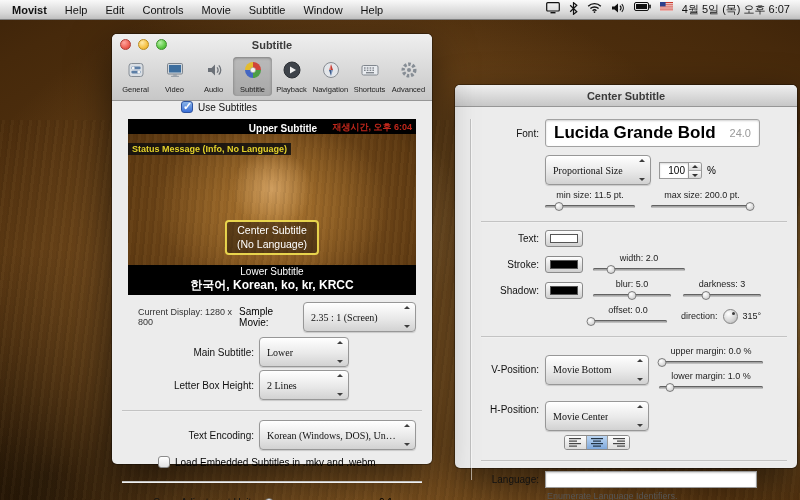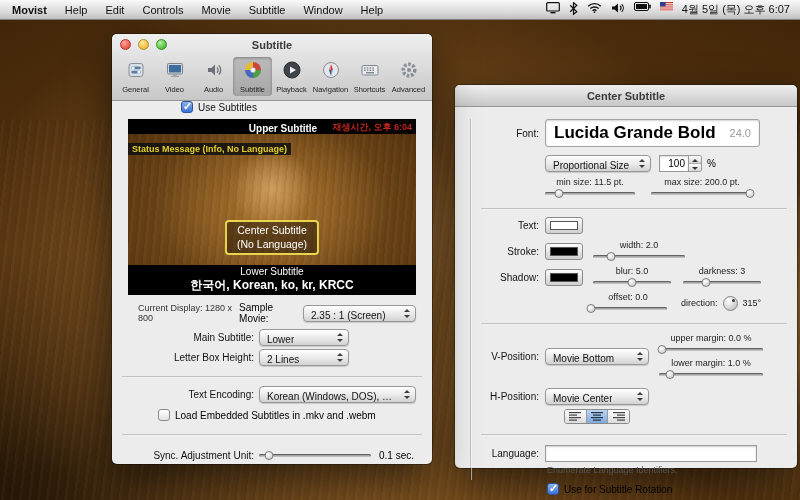--- a/index.html
+++ b/index.html
@@ -45,25 +45,25 @@
   .l-grn{background:radial-gradient(circle at 35% 30%,#b6f0a8,#5ec944 60%,#3ba32a);border:1px solid #3c8f2b;}
 
   
   .toolbar{display:flex;padding:2px 4px 4px;}
   .tb-item{width:39px;display:flex;flex-direction:column;align-items:center;gap:1px;
     padding:3px 0 2px;border-radius:4px;}
   .tb-item.selected{background:rgba(0,0,0,.17);box-shadow:inset 0 1px 3px rgba(0,0,0,.35);}
   .tb-label{font-size:7.5px;color:#1d1d1d;white-space:nowrap;}
 
   
-  .popup{position:relative;height:17px;border:1px solid #979797;border-radius:4px;box-sizing:border-box;
+  .popup{position:relative;height:30px;border:1px solid #979797;border-radius:4px;box-sizing:border-box;
     background:linear-gradient(#ffffff,#e9e9e9 55%,#d2d2d2);
     box-shadow:inset 0 1px 0 rgba(255,255,255,.7),0 1px 1px rgba(0,0,0,.15);
-    display:flex;align-items:flex-end;font-size:10px;color:#111;padding:0 17px 0 7px;
-    white-space:nowrap;overflow:hidden;}
+    display:flex;align-items:center;font-size:10px;color:#111;padding:0 17px 0 7px;
+    white-space:nowrap;overflow:hidden;font-family:Liberation Serif, serif;}
   .popup::before{content:"";position:absolute;right:5px;top:3px;border:3.5px solid transparent;
     border-bottom-color:#3e3e3e;border-top-width:0;}
   .popup::after{content:"";position:absolute;right:5px;bottom:3px;border:3.5px solid transparent;
     border-top-color:#3e3e3e;border-bottom-width:0;}
   .ptxt{overflow:hidden;text-overflow:ellipsis;}
 
   .slider{position:relative;height:11px;}
   .track{position:absolute;left:0;right:0;top:4px;height:3px;border-radius:2px;
     background:linear-gradient(#8f8f8f,#c9c9c9);box-shadow:inset 0 1px 1px rgba(0,0,0,.4);}
   .thumb{position:absolute;top:1px;width:9px;height:9px;border-radius:50%;box-sizing:border-box;

